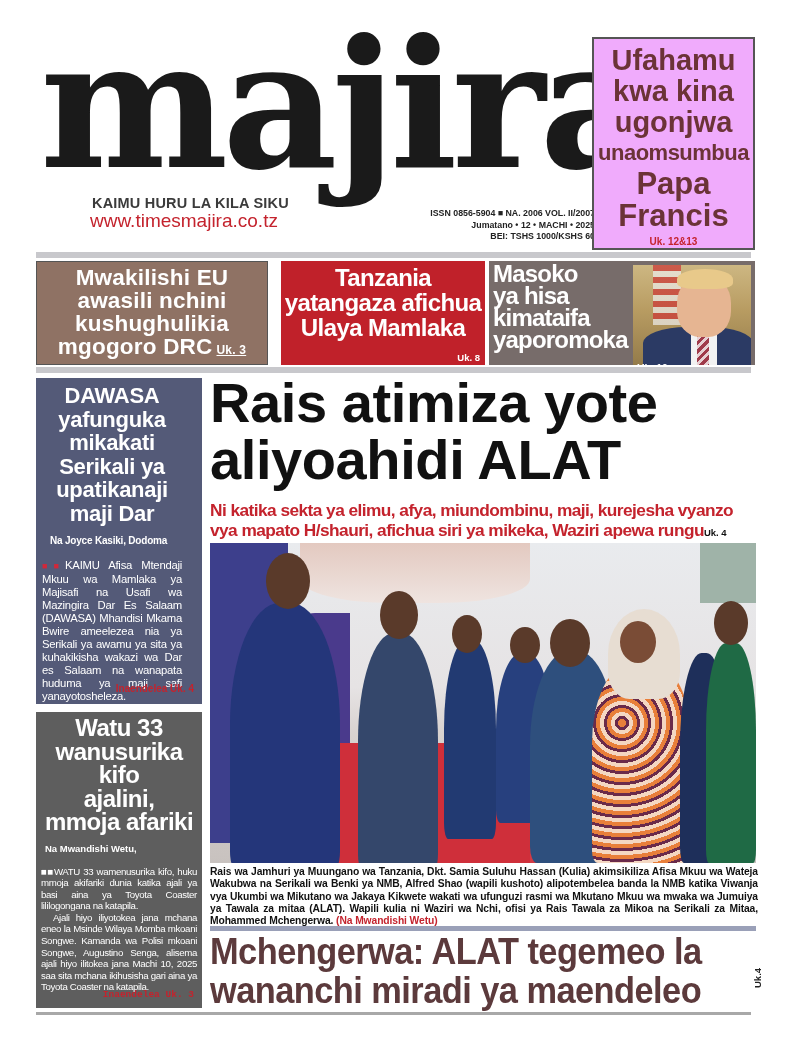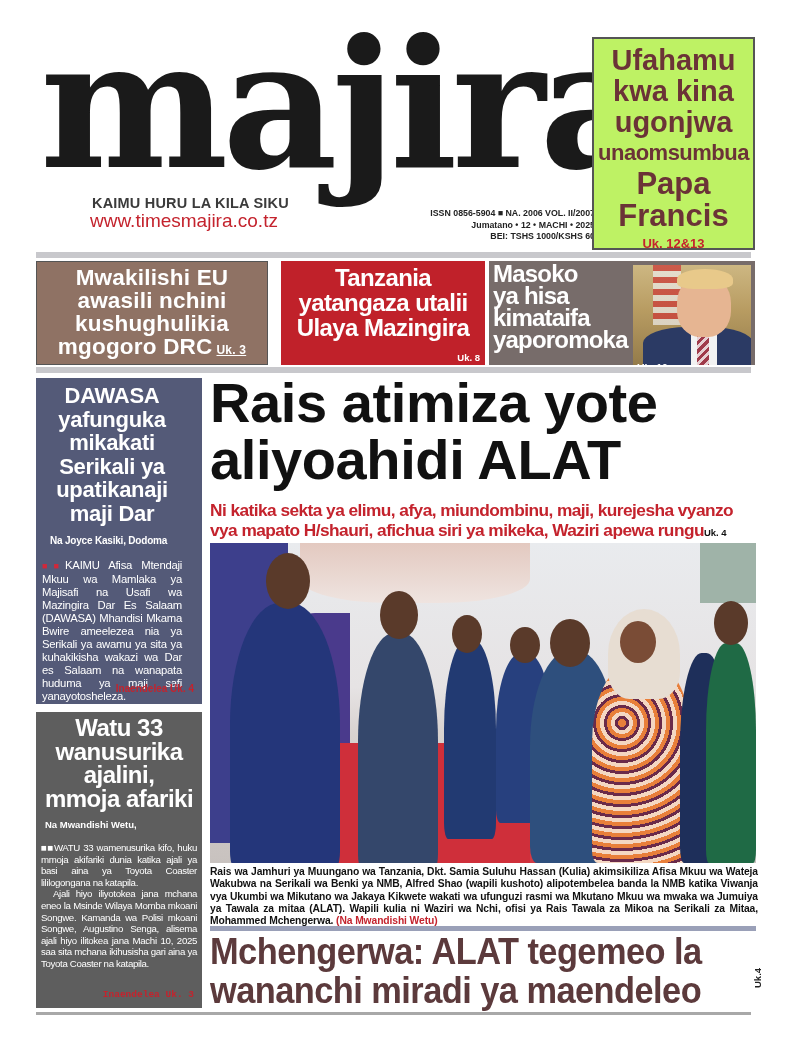--- a/index.html
+++ b/index.html
@@ -24,28 +24,28 @@
   }
   .issn-block {
     left: 405px; top: 208px; width: 190px; text-align: right;
     font-weight: bold; font-size: 8.8px; line-height: 11.5px; color: #222;
   }
   .issn-block .row { display: block; white-space: nowrap; }
 
   
   .pope-box {
     left: 592px; top: 37px; width: 163px; height: 213px;
-    border: 2px solid #555; background: #bef264;
+    border: 2px solid #555; background: #f0abfc;
     text-align: center; color: #6b3337; font-weight: bold;
     padding-top: 6px;
   }
   .pope-box .l { display: block; line-height: 31px; font-size: 29px; }
   .pope-box .l.sm { font-size: 22px; line-height: 30px; letter-spacing: -0.5px; }
   .pope-box .l.big { font-size: 31px; line-height: 32px; }
-  .pope-box .pg { display: block; font-size: 13px; color: #c4232d; margin-top: 4px; }
+  .pope-box .pg { display: block; font-size: 10px; color: #c4232d; margin-top: 4px; }
 
   .rule { left: 36px; width: 715px; height: 6px; background: #c8c8cc; }
 
   
   .teaser {
     top: 261px; height: 104px; color: #fff; font-weight: bold; overflow: hidden;
   }
   .teaser-eu { left: 36px; width: 232px; background: #8f7264; border: 1px solid #555; padding: 4px 6px; text-align: center; }
   .teaser-eu .l { display: block; font-size: 22.5px; line-height: 23px; letter-spacing: 0.2px; }
   .teaser-eu .pg { font-size: 12px; margin-left: 4px; text-decoration: underline; }
@@ -169,22 +169,22 @@
 
 <div class="abs teaser teaser-eu">
   <span class="l">Mwakilishi  EU</span>
   <span class="l"> awasili nchini</span>
   <span class="l">kushughulikia</span>
   <span class="l"><span>mgogoro DRC</span><span class="pg">Uk. 3</span></span>
 </div>
 
 <div class="abs teaser teaser-tz">
   <span class="l">Tanzania</span>
-  <span class="l">yatangaza utalii</span>
-  <span class="l">Ulaya Mazingira</span>
+  <span class="l">yatangaza afichua</span>
+  <span class="l">Ulaya Mamlaka</span>
   <span class="pg">Uk. 8</span>
 </div>
 
 <div class="abs teaser teaser-mk">
   <div class="txt">
     <span class="l">Masoko</span>
     <span class="l">ya hisa</span>
     <span class="l">kimataifa</span>
     <span class="l">yaporomoka</span>
   </div>
@@ -209,20 +209,21 @@
   <span class="hl">upatikanaji</span>
   <span class="hl">maji Dar</span>
   <span class="by">Na Joyce Kasiki, Dodoma</span>
   <span class="body"><span class="sq">■■</span><span>KAIMU Afisa Mtendaji Mkuu wa Mamlaka ya Majisafi na Usafi wa Mazingira Dar Es Salaam (DAWASA) Mhandisi Mkama Bwire ameelezea nia ya Serikali ya awamu ya sita ya kuhakikisha wakazi wa  Dar es Salaam na  wanapata huduma ya maji safi yanayotosheleza.</span></span>
   <span class="cont">Inaendelea Uk. 4</span>
 </div>
 
 <div class="abs watu">
   <span class="hl">Watu 33</span>
   <span class="hl">wanusurika</span>
+  <span class="hl">kifo</span>
   <span class="hl">ajalini,</span>
   <span class="hl">mmoja afariki</span>
   <span class="by">Na Mwandishi Wetu,</span>
   <div class="body">
     <p><span>■■</span><span>WATU 33 wamenusurika kifo, huku mmoja akifariki dunia katika ajali ya basi aina ya Toyota Coaster lililogongana na katapila.</span></p>
     <p class="ind">Ajali hiyo iliyotokea jana mchana eneo la Msinde Wilaya Momba mkoani Songwe. Kamanda wa Polisi mkoani Songwe, Augustino Senga, alisema ajali hiyo ilitokea jana Machi 10, 2025 saa sita mchana ikihusisha gari aina ya Toyota Coaster na katapila.</p>
   </div>
   <span class="cont">Inaendelea Uk. 3</span>
 </div>
 

